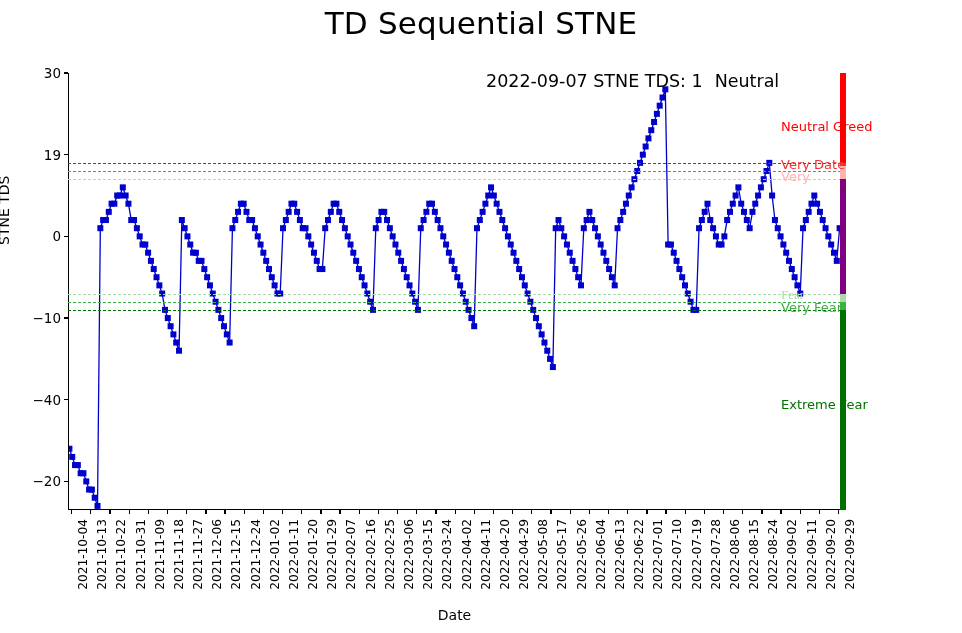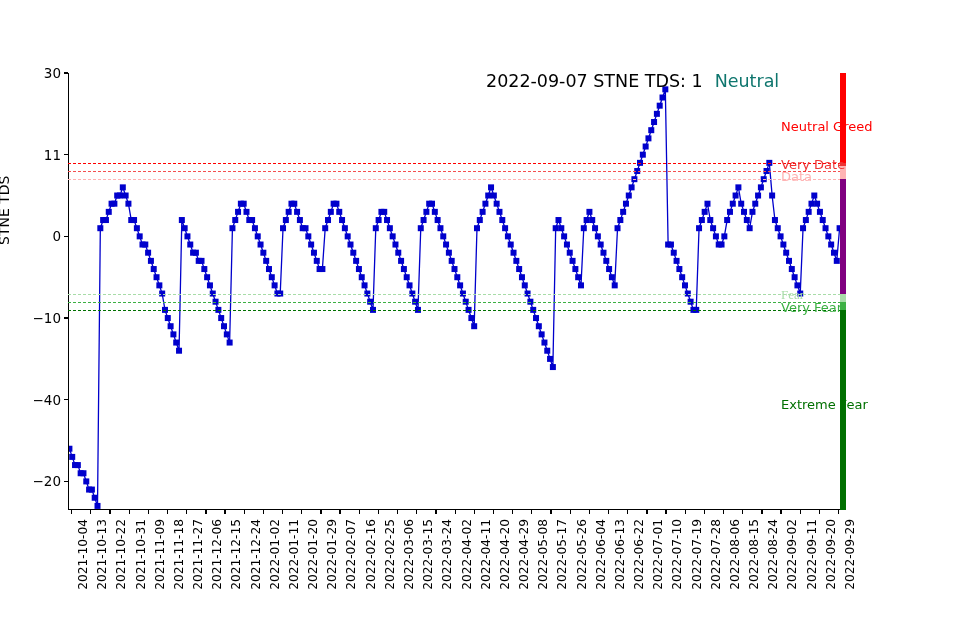--- a/index.html
+++ b/index.html
@@ -24,35 +24,37 @@
   #xaxis-label{position:absolute;left:68px;top:607px;width:773px;text-align:center;
                font-size:14px;color:#000;}
   #yaxis-label{position:absolute;left:-4px;top:245px;font-size:14px;color:#000;
                transform:rotate(-90deg);transform-origin:left top;white-space:nowrap;}
   .hline{position:absolute;left:0;width:773px;height:0;border-top-width:1.6px;
          border-top-style:dashed;}
   #watermark{position:absolute;left:44px;top:18px;font-size:17px;line-height:24px;
              color:#cccccc;white-space:pre;}
   #annotation{position:absolute;left:418px;top:-2px;font-size:17.5px;
               color:#000;white-space:nowrap;}
-  #annotation .sentiment{color:#0f766e;padding-left:12px;}
+  #annotation .sentiment{color:#000000;padding-left:12px;}
   #cbar{position:absolute;left:772px;top:0;width:6px;height:437px;}
   .cbar-seg{position:absolute;left:0;width:6px;}
   .cbar-label{position:absolute;left:781px;font-size:13px;white-space:nowrap;
               transform:translateY(-50%);}
   svg{display:block;}
 </style>
 </head>
 <body>
 
 <div id="stage">
 
+  <div id="chart-title">TD Sequential STNE</div>
 
   <div id="yaxis-label">STNE TDS</div>
 
+  <div id="xaxis-label">Date</div>
 
   <div id="plot">
     <div id="plot-frame">
       <div class="spine" id="spine-left"></div>
       <div class="spine" id="spine-bottom"></div>
     </div>
 
 
     <div id="annotation">
       <span>2022-09-07 STNE TDS: 1</span><span class="sentiment">Neutral</span>
@@ -66,21 +68,21 @@
         <div class="hline" style="top: 228.71px; border-top-color: rgb(60, 176, 67); border-top-style: dashed;"></div>
         <div class="hline" style="top: 236.879px; border-top-color: rgb(0, 112, 0); border-top-style: dashed;"></div>
       </div>
     <div id="yticks">
         <div class="ytick-row" style="top: 0px;">
           <div class="ytick-mark" style="left: -4px;"></div>
           <div class="ytick-label">30</div>
         </div>
         <div class="ytick-row" style="top: 81.6822px;">
           <div class="ytick-mark" style="left: -4px;"></div>
-          <div class="ytick-label">11</div>
+          <div class="ytick-label">19</div>
         </div>
         <div class="ytick-row" style="top: 163.364px;">
           <div class="ytick-mark" style="left: -4px;"></div>
           <div class="ytick-label">0</div>
         </div>
         <div class="ytick-row" style="top: 245.047px;">
           <div class="ytick-mark" style="left: -4px;"></div>
           <div class="ytick-label">−10</div>
         </div>
         <div class="ytick-row" style="top: 326.729px;">
@@ -461,18 +463,18 @@
         <div class="cbar-seg" style="top: 106.187px; height: 114.355px; background: rgb(128, 0, 128);"></div>
         <div class="cbar-seg" style="top: 220.542px; height: 8.16822px; background: rgb(168, 220, 168);"></div>
         <div class="cbar-seg" style="top: 228.71px; height: 8.16822px; background: rgb(60, 176, 67);"></div>
         <div class="cbar-seg" style="top: 236.879px; height: 200.121px; background: rgb(0, 112, 0);"></div>
       </div>
   </div>
 
   <div id="cbar-labels">
       <div class="cbar-label" style="top: 126.093px; color: rgb(255, 0, 0);">Neutral Greed</div>
       <div class="cbar-label" style="top: 164.484px; color: rgb(238, 51, 51);">Very Date</div>
-      <div class="cbar-label" style="top: 175.92px; color: rgb(255, 179, 179);">Data</div>
+      <div class="cbar-label" style="top: 175.92px; color: rgb(255, 179, 179);">Very</div>
       <div class="cbar-label" style="top: 295.176px; color: rgb(168, 220, 168); font-family: Liberation Serif, serif;">Fear</div>
       <div class="cbar-label" style="top: 307.428px; color: rgb(60, 176, 67);">Very Fear</div>
       <div class="cbar-label" style="top: 403.813px; color: rgb(0, 112, 0);">Extreme Fear</div>
     </div>
 </div>
 
 </body></html>

